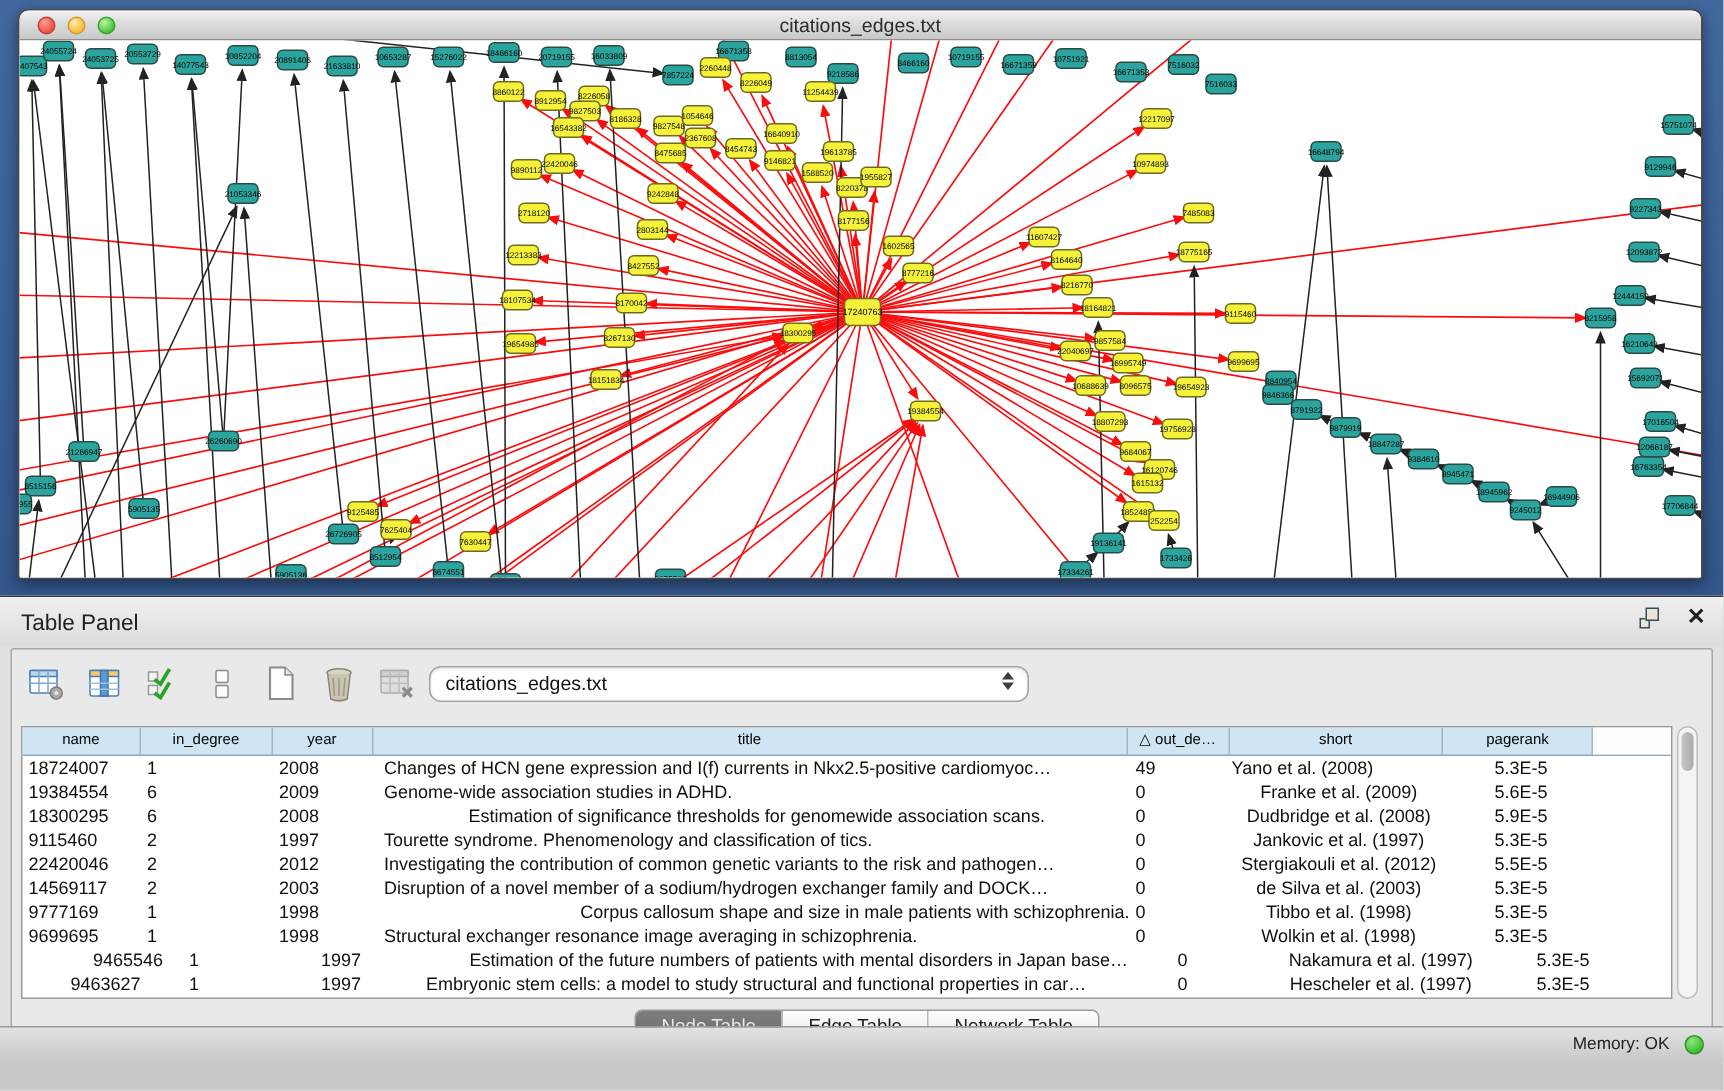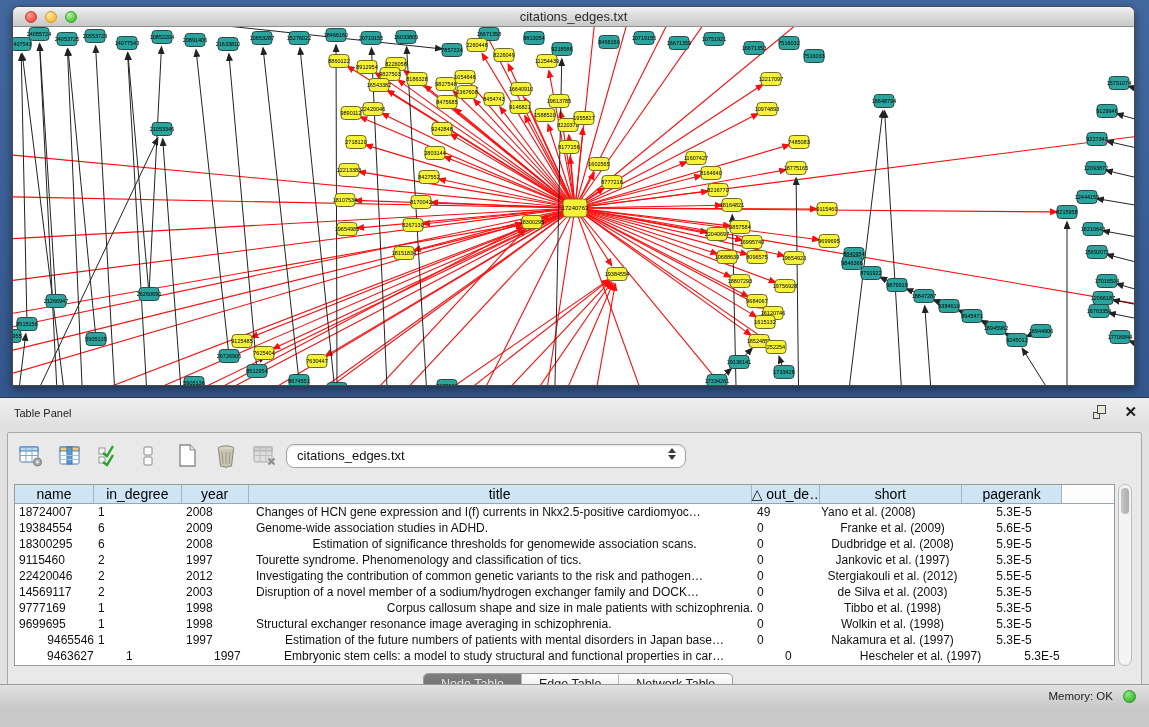--- a/index.html
+++ b/index.html
@@ -23,21 +23,21 @@
   .light.yellow { background:radial-gradient(circle at 35% 30%,#ffe9a8,#f5bd3d 70%); border:1px solid #cf9a2c; }
   .light.green  { background:radial-gradient(circle at 35% 30%,#b9f3a8,#4cc53b 70%); border:1px solid #3da02f; }
   .canvas { position:absolute; left:0; top:20px; width:1121px; height:359px; background:#ffffff; }
   .canvas svg { display:block; }
 
   
   .table-panel { position:absolute; left:0; top:397px; width:1149px; height:306px;
                  background:#e1e1e1; border-top:1px solid #35353f; }
   .panel-header { position:absolute; left:0; top:0; width:100%; height:33px;
                   background:linear-gradient(180deg,#efefef,#dddddd); }
-  .panel-title { position:absolute; left:14px; top:9px; font-size:11px; color:#222; }
+  .panel-title { position:absolute; left:14px; top:9px; font-size:15px; color:#222; }
   .panel-hdr-icons { position:absolute; right:12px; top:7px; display:flex; gap:16px; align-items:center; }
   .float-ic { position:relative; width:15px; height:14px; }
   .float-ic .sq1, .float-ic .sq2 { position:absolute; border:1.5px solid #3a4a63; background:#e9e6d4; }
   .float-ic .sq1 { left:0; bottom:0; width:7px; height:7px; }
   .float-ic .sq2 { left:4px; top:0; width:9px; height:9px; }
   .close-ic { font-size:15px; font-weight:bold; color:#1d1d1d; line-height:14px; }
   .grip { position:absolute; left:567px; top:1px; width:0; height:0;
           border-left:6px solid transparent; border-right:6px solid transparent; border-top:6px solid #8e8e8e; }
 
   .panel-body { position:absolute; left:7px; top:34px; width:1135px; height:266px;
@@ -49,21 +49,21 @@
            border:1px solid #a3a3a3; border-radius:8px; box-shadow:inset 0 1px 2px rgba(0,0,0,.12);
            font-size:13px; color:#111; line-height:22px; padding-left:10px; }
   .combo .arrows { position:absolute; right:9px; top:3px; display:flex; flex-direction:column; gap:2px; }
   .combo .arrows i { width:0; height:0; border-left:4px solid transparent; border-right:4px solid transparent; }
   .combo .arrows i.up { border-bottom:5px solid #3c3c3c; }
   .combo .arrows i.dn { border-top:5px solid #3c3c3c; }
 
   .tablewrap { position:absolute; left:6px; top:51px; width:1101px; height:182px;
                background:#fff; border:1px solid #9a9a9a; overflow:hidden; }
   .thead { display:flex; height:19px; background:#cfe5f4; border-bottom:1px solid #8fa9bc; }
-  .th { font-size:14px; color:#000; text-align:center; line-height:18px;
+  .th { font-size:10px; color:#000; text-align:center; line-height:18px;
         border-right:1px solid #9db6c9; overflow:hidden; white-space:nowrap; }
   .th.filler { border-right:none; background:#fdfdfd; }
   .tr { display:flex; height:16px; }
   .td { font-size:12px; color:#101010; line-height:16px; white-space:nowrap; overflow:hidden;
         text-overflow:ellipsis; }
   .vscroll { position:absolute; left:1110px; top:51px; width:14px; height:182px;
              background:#f4f4f4; border:1px solid #bdbdbd; border-radius:7px; }
   .vthumb { position:absolute; left:2px; top:3px; width:8px; height:26px; border-radius:5px;
             background:linear-gradient(90deg,#c7c7c7,#ababab); }
 
@@ -928,21 +928,21 @@
             <div class="tr">
               <div class="td" style="width: 79px; text-align: left; padding-left: 4px;">9699695</div>
               <div class="td" style="width: 88px; text-align: left; padding-left: 4px;">1</div>
               <div class="td" style="width: 67px; text-align: left; padding-left: 4px;">1998</div>
               <div class="td" style="width: 504px; text-align: left; padding-left: 7px;">Structural exchanger resonance image averaging in schizophrenia.</div>
               <div class="td" style="width: 68px; text-align: left; padding-left: 4px;">0</div>
               <div class="td" style="width: 143px; text-align: center; padding-left: 0px;">Wolkin et al. (1998)</div>
               <div class="td" style="width: 100px; text-align: center; padding-left: 0px;">5.3E-5</div>
             </div>
             <div class="tr">
-              <div class="td" style="width: 79px; text-align: right; padding-left: 19px;">9465546</div>
+              <div class="td" style="width: 79px; text-align: left; padding-left: 19px; margin-left: 28px;">9465546</div>
               <div class="td" style="width: 88px; text-align: left; padding-left: 4px;">1</div>
               <div class="td" style="width: 67px; text-align: left; padding-left: 4px;">1997</div>
               <div class="td" style="width: 504px; text-align: center; padding-left: 7px;">Estimation of the future numbers of patients with mental disorders in Japan base…</div>
               <div class="td" style="width: 68px; text-align: left; padding-left: 4px;">0</div>
               <div class="td" style="width: 143px; text-align: center; padding-left: 0px;">Nakamura et al. (1997)</div>
               <div class="td" style="width: 100px; text-align: center; padding-left: 0px;">5.3E-5</div>
             </div>
             <div class="tr">
               <div class="td" style="width: 79px; text-align: left; padding-left: 4px; margin-left: 28px;">9463627</div>
               <div class="td" style="width: 88px; text-align: left; padding-left: 4px;">1</div>

